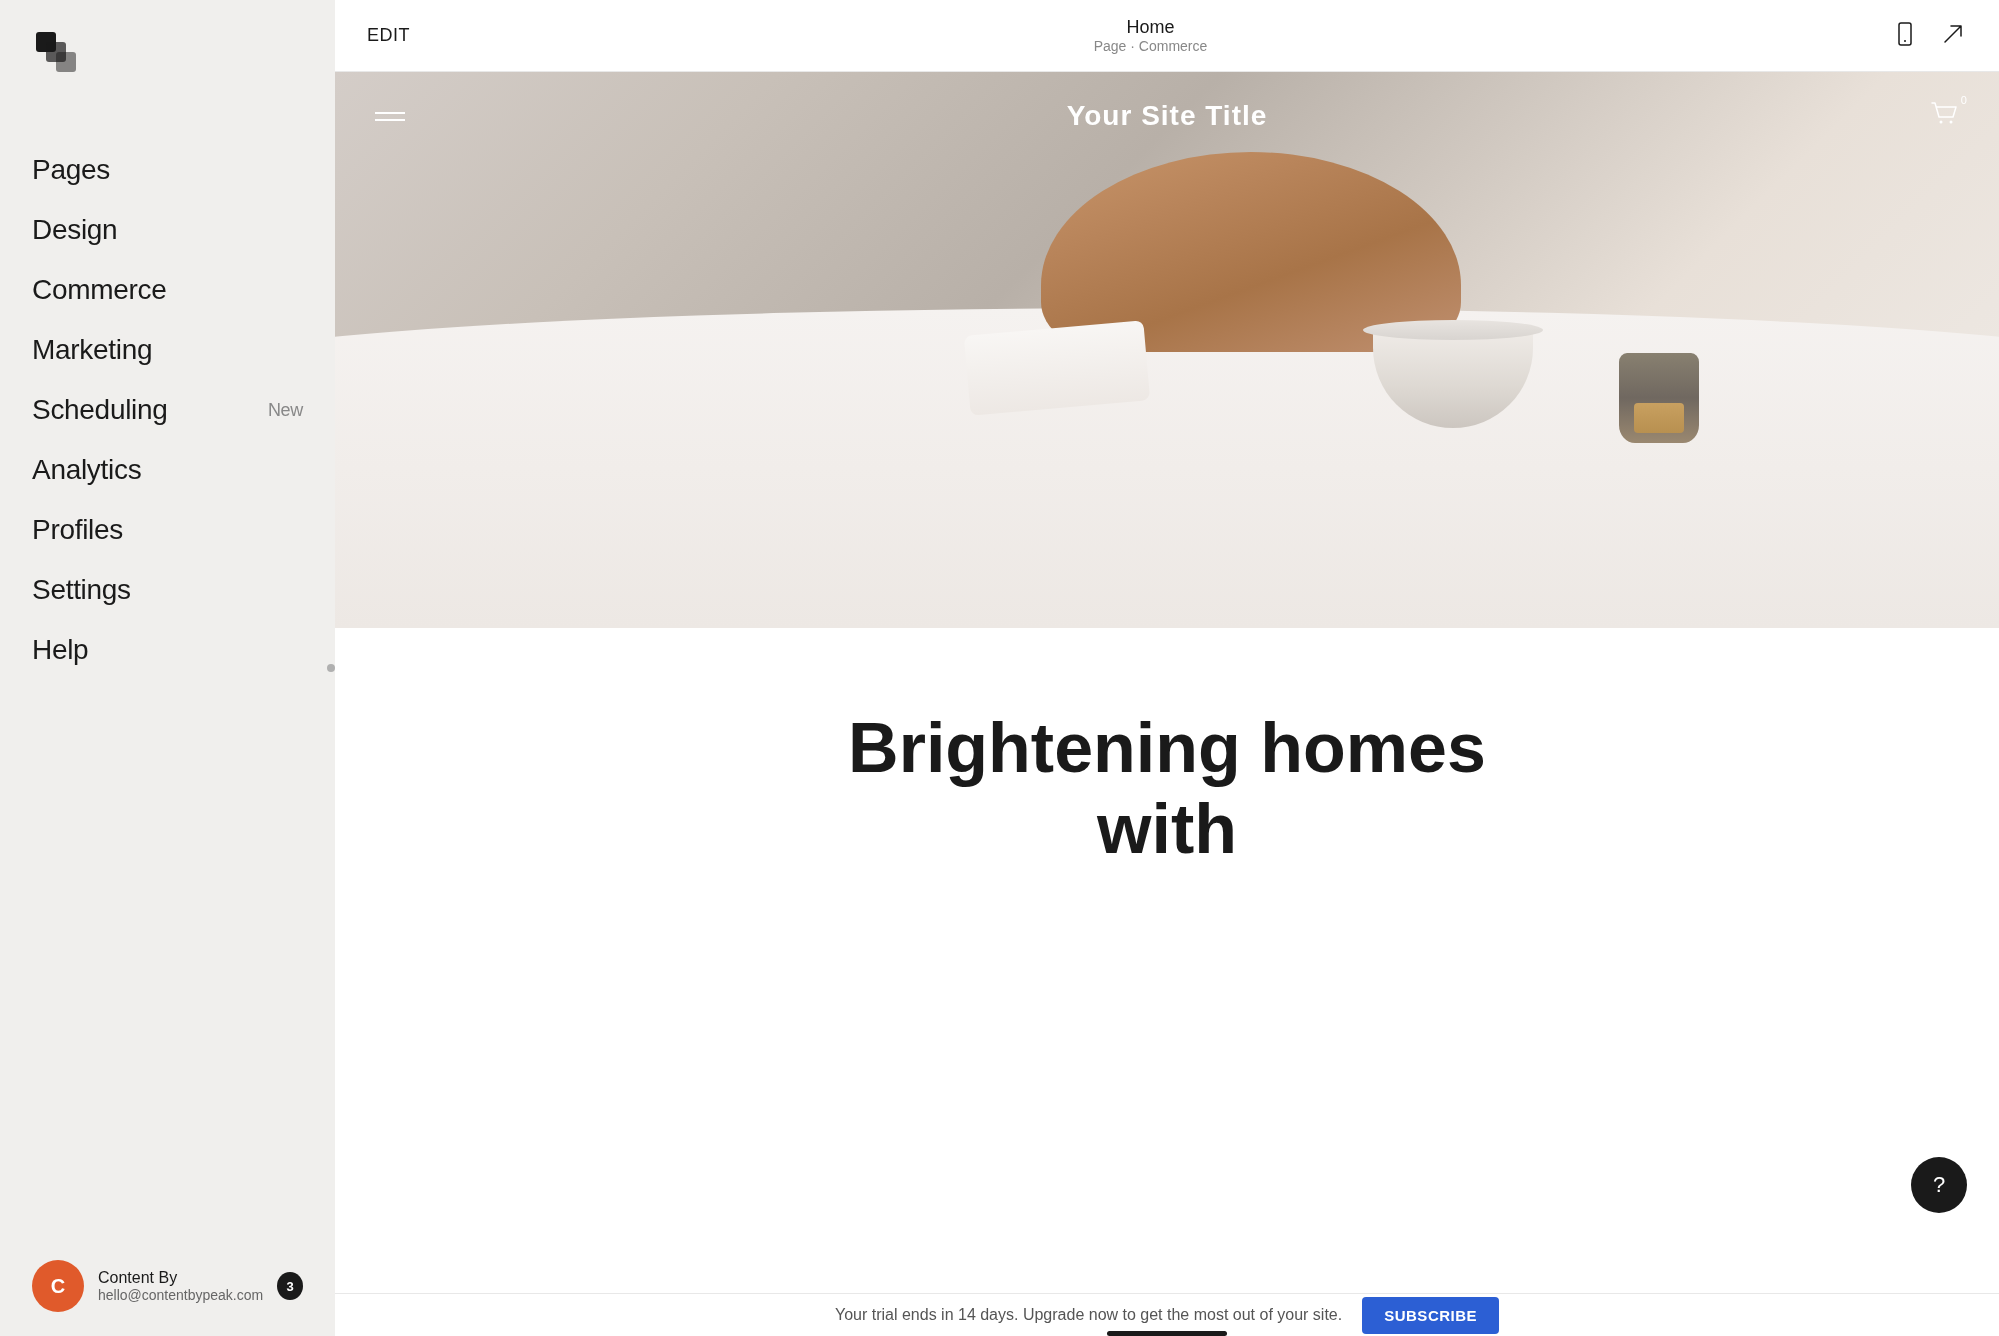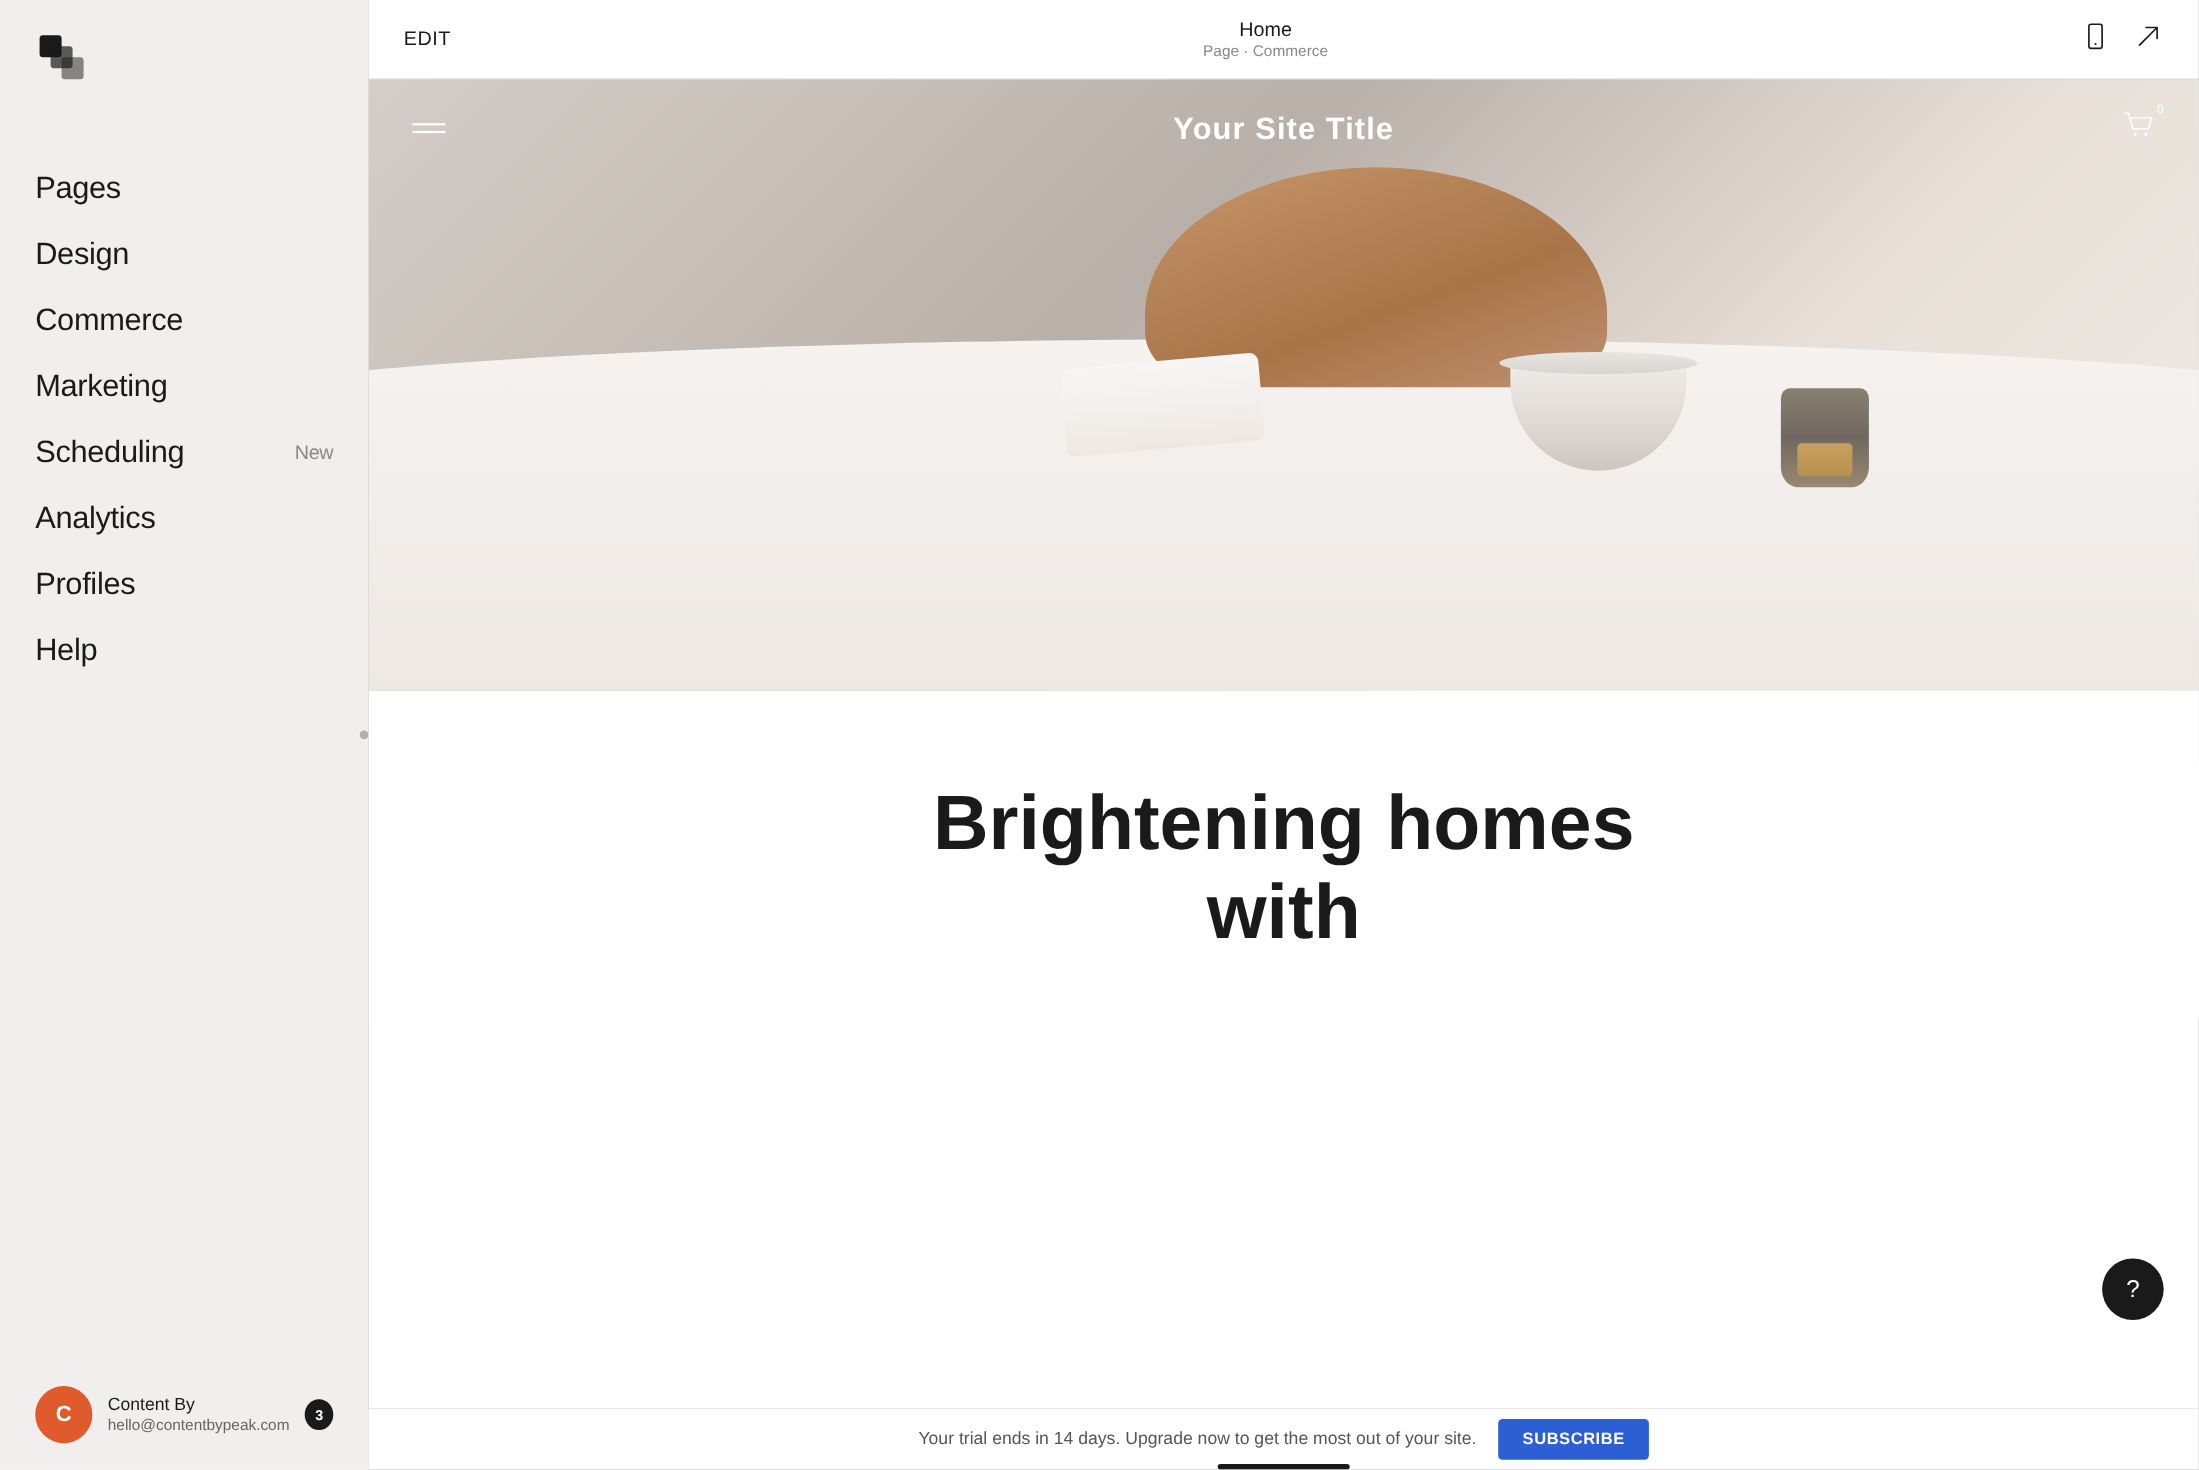--- a/index.html
+++ b/index.html
@@ -359,21 +359,21 @@
       color: #1a1a1a;
       line-height: 1.15;
       max-width: 700px;
       margin: 0 auto;
     }
 
     
     .bottom-bar {
       background: white;
       border-top: 1px solid #e8e8e8;
-      height: 56px;
+      height: 43px;
       display: flex;
       align-items: center;
       justify-content: center;
       gap: 20px;
       flex-shrink: 0;
       position: relative;
       width: 100%;
     }
 
     .trial-text {
@@ -453,20 +453,23 @@
       </div>
       <div class="nav-item">
         <span>Scheduling</span>
         <span class="nav-badge">New</span>
       </div>
       <div class="nav-item">
         <span>Analytics</span>
       </div>
       <div class="nav-item">
         <span>Profiles</span>
+      </div>
+      <div class="nav-item">
+        <span>Settings</span>
       </div>
       <div class="nav-item">
         <span>Help</span>
       </div>
     </nav>
 
     <div class="sidebar-drag-handle">
       <div class="drag-dot"></div>
     </div>
 

